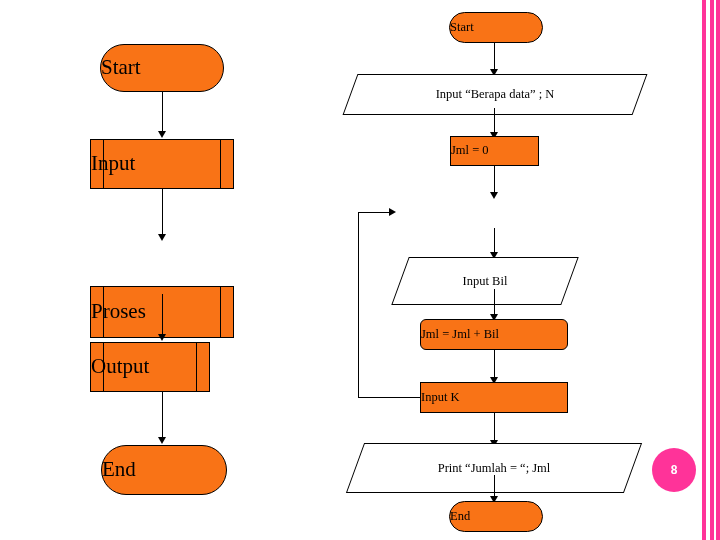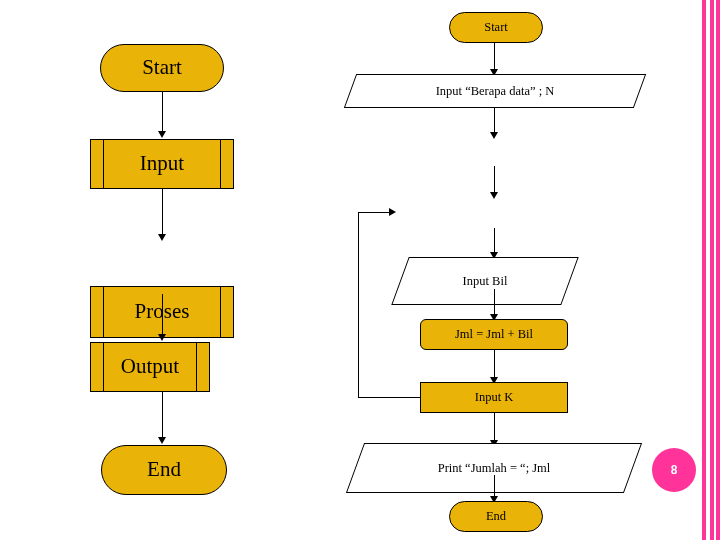--- a/index.html
+++ b/index.html
@@ -49,24 +49,24 @@
     align-items: center;
     justify-content: center;
   }
 
   
   .node {
     position: absolute;
     box-sizing: border-box;
     display: flex;
     align-items: center;
-    justify-content: center;
+    justify-content: flex-start;
     text-align: center;
     color: #000000;
-    background: #eab308;
+    background: #f97316;
     line-height: 1.1;
   }
   .rect {
     border: 1px solid #000000;
   }
   .terminator {
     border: 1px solid #000000;
     border-radius: 26px;
   }
   
@@ -176,30 +176,33 @@
     <span>End</span>
   </div>
 
   <div class="node terminator fs-right" style="left:449px; top:12px; width:94px; height:31px;">
     <span>Start</span>
   </div>
 
   <div class="vline" style="left:494px; top:43px; height:27px;"></div>
   <div class="arrow-down" style="left:490px; top:69px;"></div>
 
-  <div class="para" style="left:350px; top:74px; width:290px; height:34px;">
+  <div class="para" style="left:350px; top:74px; width:290px; height:41px;">
     <div class="skin"></div>
     <div class="txt fs-right">
       <span>Input “Berapa data” ; N</span>
     </div>
   </div>
 
   <div class="vline" style="left:494px; top:108px; height:26px;"></div>
   <div class="arrow-down" style="left:490px; top:132px;"></div>
 
+  <div class="node rect fs-right" style="left:450px; top:136px; width:89px; height:30px;">
+    <span>Jml = 0</span>
+  </div>
 
   <div class="vline" style="left:494px; top:166px; height:27px;"></div>
   <div class="arrow-down" style="left:490px; top:192px;"></div>
 
 
   <div class="vline" style="left:494px; top:228px; height:25px;"></div>
   <div class="arrow-down" style="left:490px; top:252px;"></div>
 
   <div class="para" style="left:400px; top:257px; width:170px; height:48px;">
     <div class="skin"></div>

